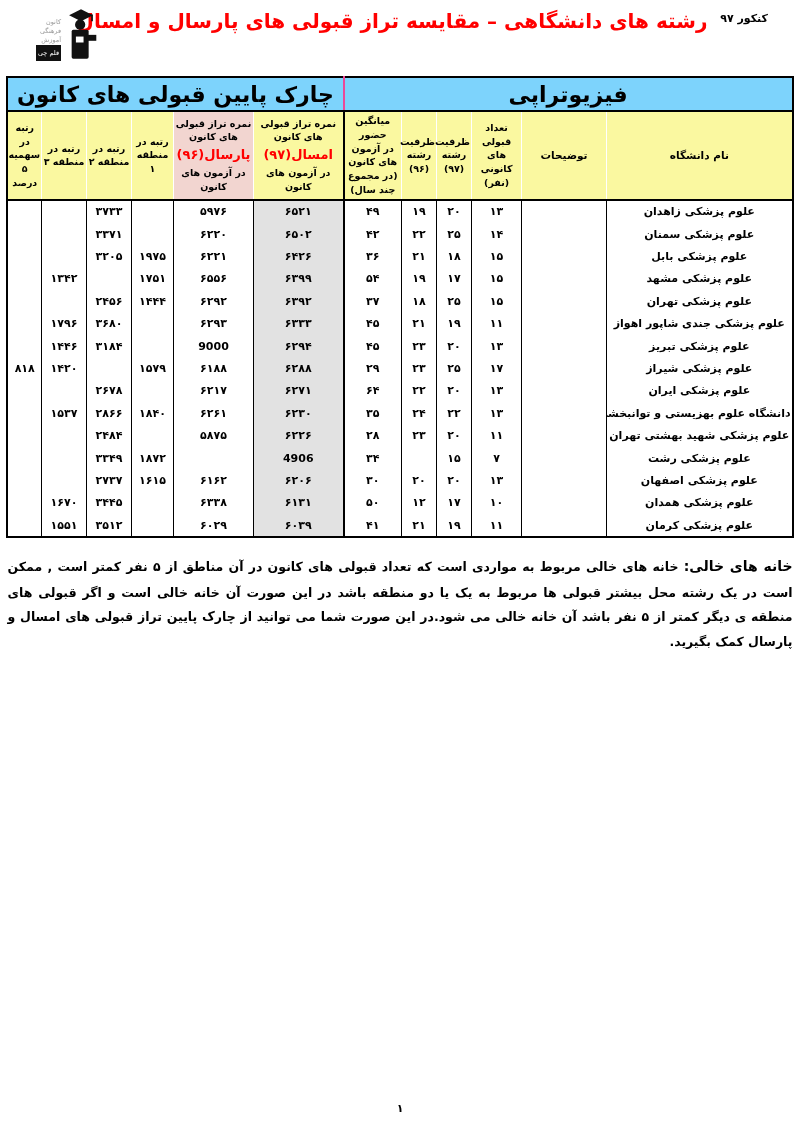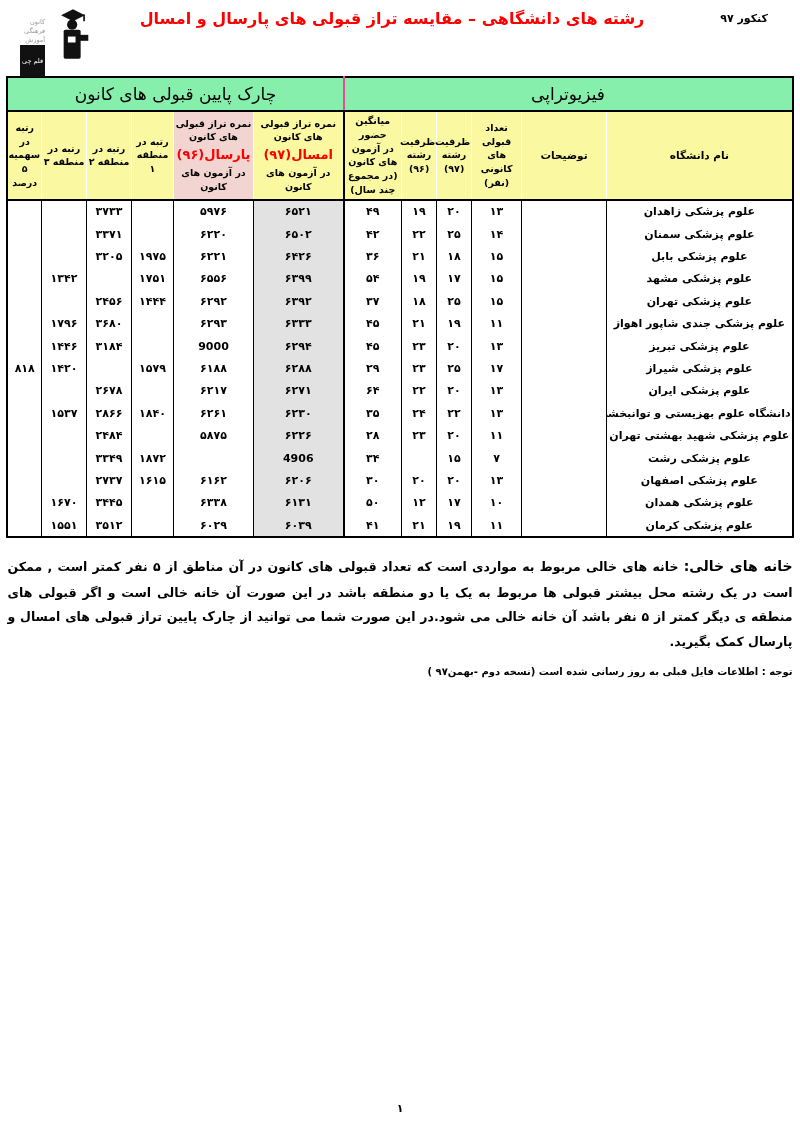--- a/index.html
+++ b/index.html
@@ -6,38 +6,38 @@
   body{
     width:800px;height:1139px;position:relative;background:#fff;
     font-family:"DejaVu Sans",sans-serif;color:#000;overflow:hidden;
     direction:rtl;
   }
   
   .page-header{position:relative;height:76px;}
   .konkur-label{position:absolute;top:12px;right:32px;font-size:11px;font-weight:700;}
   .main-title{
     position:absolute;top:9px;right:16px;left:0;text-align:center;
-    font-size:16px;font-weight:700;color:#f00;
-  }
-  .logo{position:absolute;top:6px;left:20px;width:70px;height:58px;display:flex;align-items:flex-start;gap:3px;justify-content:space-between;}
+    font-size:20px;font-weight:700;color:#f00;
+  }
+  .logo{position:absolute;top:6px;left:28px;width:70px;height:58px;display:flex;align-items:flex-start;gap:3px;}
   .logo svg{flex:0 0 auto;}
   .logo-lines{display:flex;flex-direction:column;gap:1px;padding-top:12px;}
   .logo-lines span{font-size:6.5px;color:#999;line-height:8px;white-space:nowrap;}
-  .logo-lines span.last{background:#111;color:#fff;padding:12px 2px;}
+  .logo-lines span.last{background:#111;color:#fff;padding:4px 2px;}
   
   table.main{
     width:785px;margin:0 auto;border-collapse:collapse;table-layout:fixed;
     border:2px solid #000;
   }
   col.w-name{width:186px}col.w-notes{width:85px}col.w-count{width:50px}
   col.w-cap97{width:35px}col.w-cap96{width:35px}col.w-avg{width:58px}
   col.w-s97{width:90px}col.w-s96{width:80px}col.w-r1{width:42px}
   col.w-r2{width:45px}col.w-r3{width:45px}col.w-q5{width:34px}
   thead tr.band th{
-    background:#86efac;height:30px;font-size:17px;font-weight:400;
+    background:#7dd3fc;height:30px;font-size:22px;font-weight:700;
     border-bottom:2px solid #000;text-align:center;vertical-align:middle;
   }
   thead tr.band th.group-right{border-left:2px solid #ec4899;}
   thead tr.cols th{
     background:#FAF8A0;height:68px;font-size:9.5px;font-weight:700;
     border-left:1px solid #fff;border-right:1px solid #fff;
     border-bottom:2px solid #000;text-align:center;vertical-align:middle;
     padding:2px 1px;line-height:1.45;
   }
   thead tr.cols th.big{font-size:10.5px;}
@@ -366,16 +366,15 @@
         <td class="col-r1"></td>
         <td class="col-r2">۳۵۱۲</td>
         <td class="col-r3">۱۵۵۱</td>
         <td class="col-q5"></td>
       </tr>
     </tbody>
 </table>
 
 <div class="footnotes">
   <p><b>خانه های خالی:</b><span> خانه های خالی مربوط به مواردی است که تعداد قبولی های کانون در آن مناطق از ۵ نفر کمتر است , ممکن است در یک رشته محل بیشتر قبولی ها مربوط به یک یا دو منطقه باشد در این صورت آن خانه خالی است و اگر قبولی های منطقه ی دیگر کمتر از ۵ نفر باشد آن خانه خالی می شود.در این صورت شما می توانید از چارک پایین تراز قبولی های امسال و پارسال کمک بگیرید.</span></p>
-  <p class="small-note">توجه : اطلاعات فایل قبلی به روز رسانی شده است (نسخه دوم -بهمن۹۷ )</p>
 </div>
 
 <div class="page-number">۱</div>
 
 </body></html>

